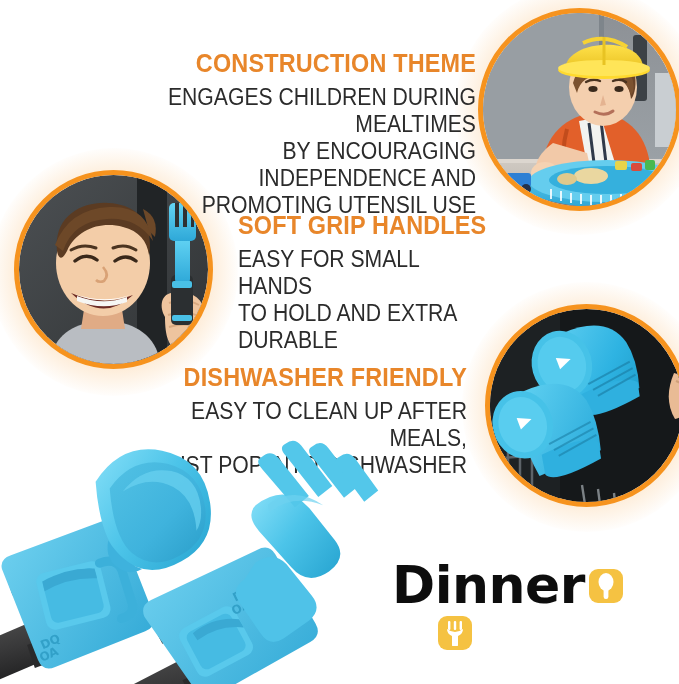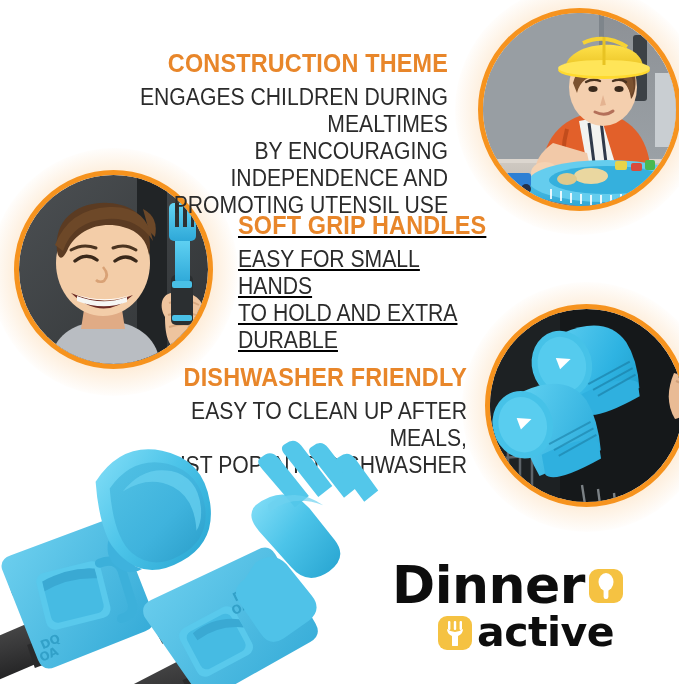--- a/index.html
+++ b/index.html
@@ -251,30 +251,30 @@
           </g>
         </g>
 
         <path d="M184 64 q16 4 19 22 q-2 20 -18 24 q-12 -20 -1 -46 z" fill="#e9bb95"></path>
         <path d="M186 72 q14 6 14 18" stroke="#cf9f79" stroke-width="2" fill="none"></path>
         <path d="M176 176 q14 0 22 12 l-26 8 z" fill="#dbab85"></path>
       </svg>
     </div>
   </div>
 
-  <div class="block b1" style="left:54px;top:50px;width:394px;">
+  <div class="block b1" style="left:82px;top:50px;width:394px;">
     <div class="head b1" style="font-size:26px;transform-origin:right top;text-align:right;">CONSTRUCTION THEME</div>
     <div class="body-txt b1" style="font-size:23px;margin-top:7px;transform-origin:right top;text-align:right;">
       <div>ENGAGES CHILDREN DURING MEALTIMES</div>
       <div>BY ENCOURAGING INDEPENDENCE AND</div>
       <div>PROMOTING UTENSIL USE</div>
     </div>
   </div>
 
-  <div class="block b2" style="left:238px;top:212px;width:250px;text-decoration:underline;">
+  <div class="block b2" style="left:238px;top:212px;width:250px;">
     <div class="head b2" style="font-size:26px;transform-origin:left top;text-align:left;">SOFT GRIP HANDLES</div>
     <div class="body-txt b2" style="font-size:23px;margin-top:7px;transform-origin:left top;text-align:left;">
       <div>EASY FOR SMALL HANDS</div>
       <div>TO HOLD AND EXTRA</div>
       <div>DURABLE</div>
     </div>
   </div>
 
   <div class="block b1" style="left:100px;top:364px;width:367px;">
     <div class="head b1" style="font-size:26px;transform-origin:right top;text-align:right;">DISHWASHER FRIENDLY</div>
@@ -393,17 +393,16 @@
     </div>
     <div class="logo-row" style="height:47px;margin-left:46px;">
       <span class="badge" style="width:34px;height:34px;margin-right:5px;">
         <svg width="22" height="26" viewBox="0 0 22 26">
           <rect x="4" y="1" width="2.4" height="9" rx="1" fill="#ffffff"></rect>
           <rect x="9.8" y="1" width="2.4" height="9" rx="1" fill="#ffffff"></rect>
           <rect x="15.6" y="1" width="2.4" height="9" rx="1" fill="#ffffff"></rect>
           <path d="M3 9 q8 6 16 0 q0 5 -5 7 l0 9 q0 2 -3 2 q-3 0 -3 -2 l0 -9 q-5 -2 -5 -7 z" fill="#ffffff"></path>
         </svg>
       </span>
-      <span class="logo-word" style="font-size:41px;line-height:41px;">active</span>
     </div>
   </div>
 
 </div>
 
 </body></html>

